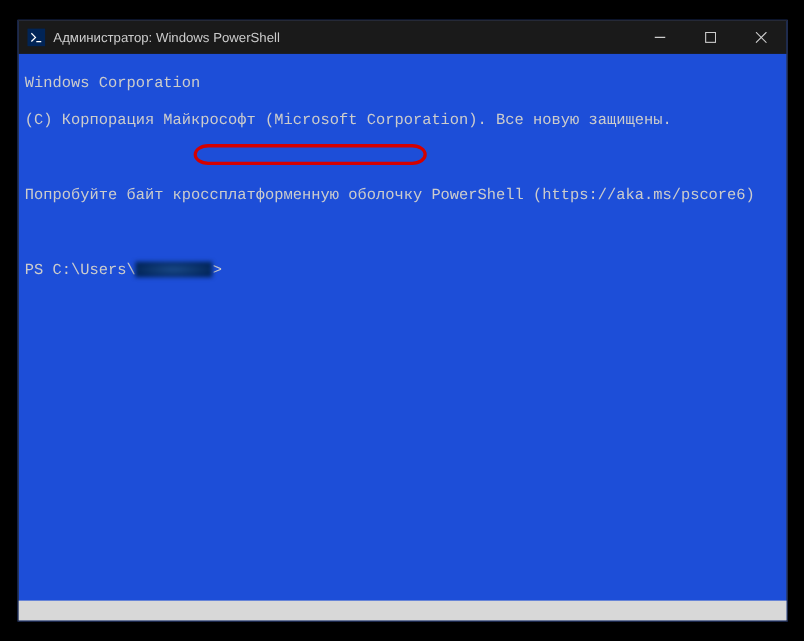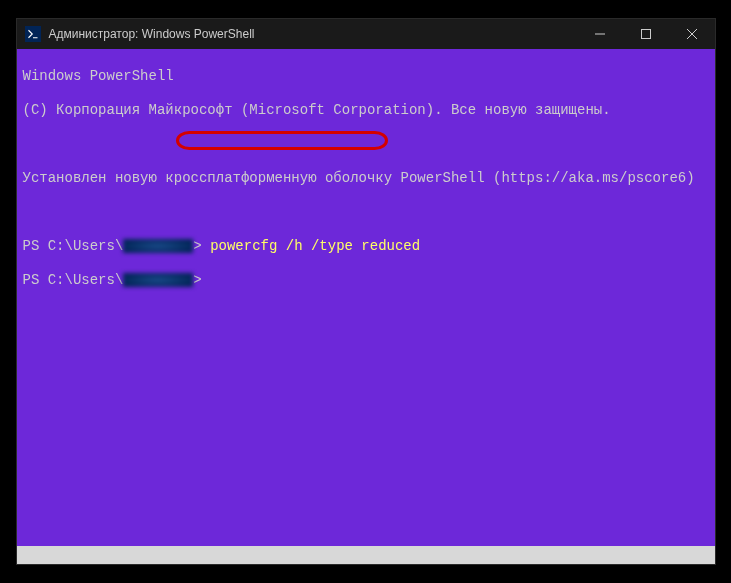--- a/index.html
+++ b/index.html
@@ -9,21 +9,21 @@
   height: 583px;
   font-family: Consolas, 'Courier New', monospace;
   font-size: 14px;
   display: flex;
   align-items: center;
   justify-content: center;
 }
 .window {
   width: 700px;
   height: 547px;
-  background: #6d28d9;
+  background: #1d4ed8;
   border: 1px solid #2a2a2a;
   display: flex;
   flex-direction: column;
 }
 .titlebar {
   height: 30px;
   background: #1a1a1a;
   display: flex;
   align-items: center;
   color: #ccc;
@@ -103,22 +103,21 @@
       </div>
       <div class="titlebar-btn close">
         <svg width="10" height="10">
             <path d="M0 0 L10 10 M10 0 L0 10" stroke="#ccc" stroke-width="1"></path>
           </svg>
       </div>
     </div>
   </div>
 
   <div class="terminal">
-<span class="line">Windows PowerShell</span>
+<span class="line">Windows Corporation</span>
 <span class="line">(C) Корпорация Майкрософт (Microsoft Corporation). Все новую защищены.</span>
 <span class="line"> </span>
-<span class="line">Установлен новую кроссплатформенную оболочку PowerShell (https://aka.ms/pscore6)</span>
+<span class="line">Попробуйте байт кроссплатформенную оболочку PowerShell (https://aka.ms/pscore6)</span>
 <span class="line"> </span>
-<span class="line"><span class="prompt">PS C:\Users\</span><span class="redacted"></span><span class="prompt">&gt;</span> <span class="cmd">powercfg /h /type reduced</span></span>
 <span class="line"><span class="prompt">PS C:\Users\</span><span class="redacted"></span><span class="prompt">&gt;</span></span>
     <div class="highlight-ring" style="left:159px; top:82px; width:212px; height:19px;"></div>
   </div>
 </div>
 
 </body></html>

